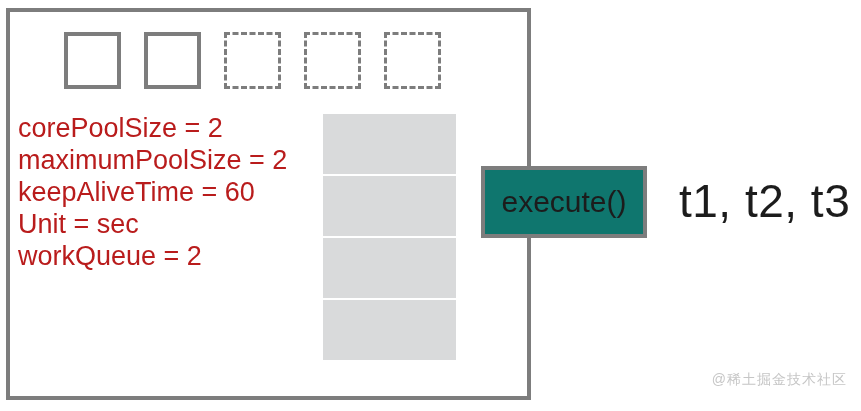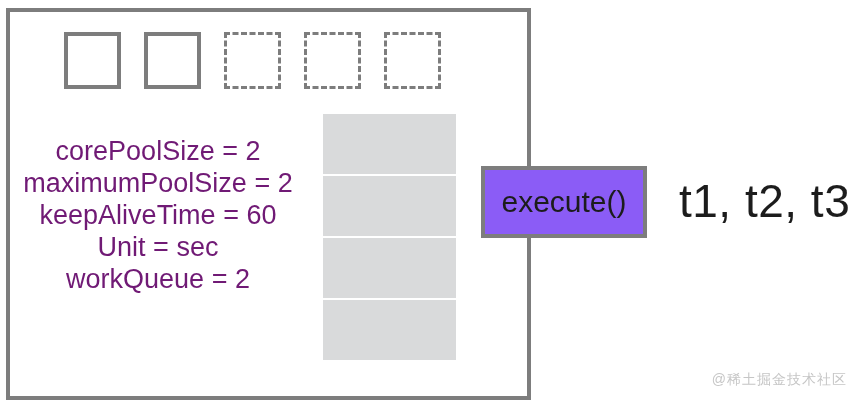--- a/index.html
+++ b/index.html
@@ -40,26 +40,26 @@
   }
   .slot.solid {
     border: 4px solid #7d7d7d;
   }
   .slot.dashed {
     border: 3px dashed #7d7d7d;
   }
   .params {
     position: absolute;
     left: 18px;
-    top: 135px;
+    top: 112px;
     width: 280px;
-    text-align: center;
+    text-align: left;
     font-size: 27px;
     line-height: 32px;
-    color: #701a75;
+    color: #b91c1c;
     white-space: nowrap;
   }
   .queue {
     position: absolute;
     left: 323px;
     top: 114px;
     width: 133px;
     display: flex;
     flex-direction: column;
     gap: 2px;
@@ -70,21 +70,21 @@
     background: #d9dadb;
   }
   .execute-box {
     position: absolute;
     left: 481px;
     top: 166px;
     width: 166px;
     height: 72px;
     box-sizing: border-box;
     border: 4px solid #7d7d7d;
-    background: #8b5cf6;
+    background: #0f766e;
     display: flex;
     align-items: center;
     justify-content: center;
     font-size: 30px;
     color: #1c1c1c;
     z-index: 2;
   }
   .tasks {
     position: absolute;
     left: 667px;

